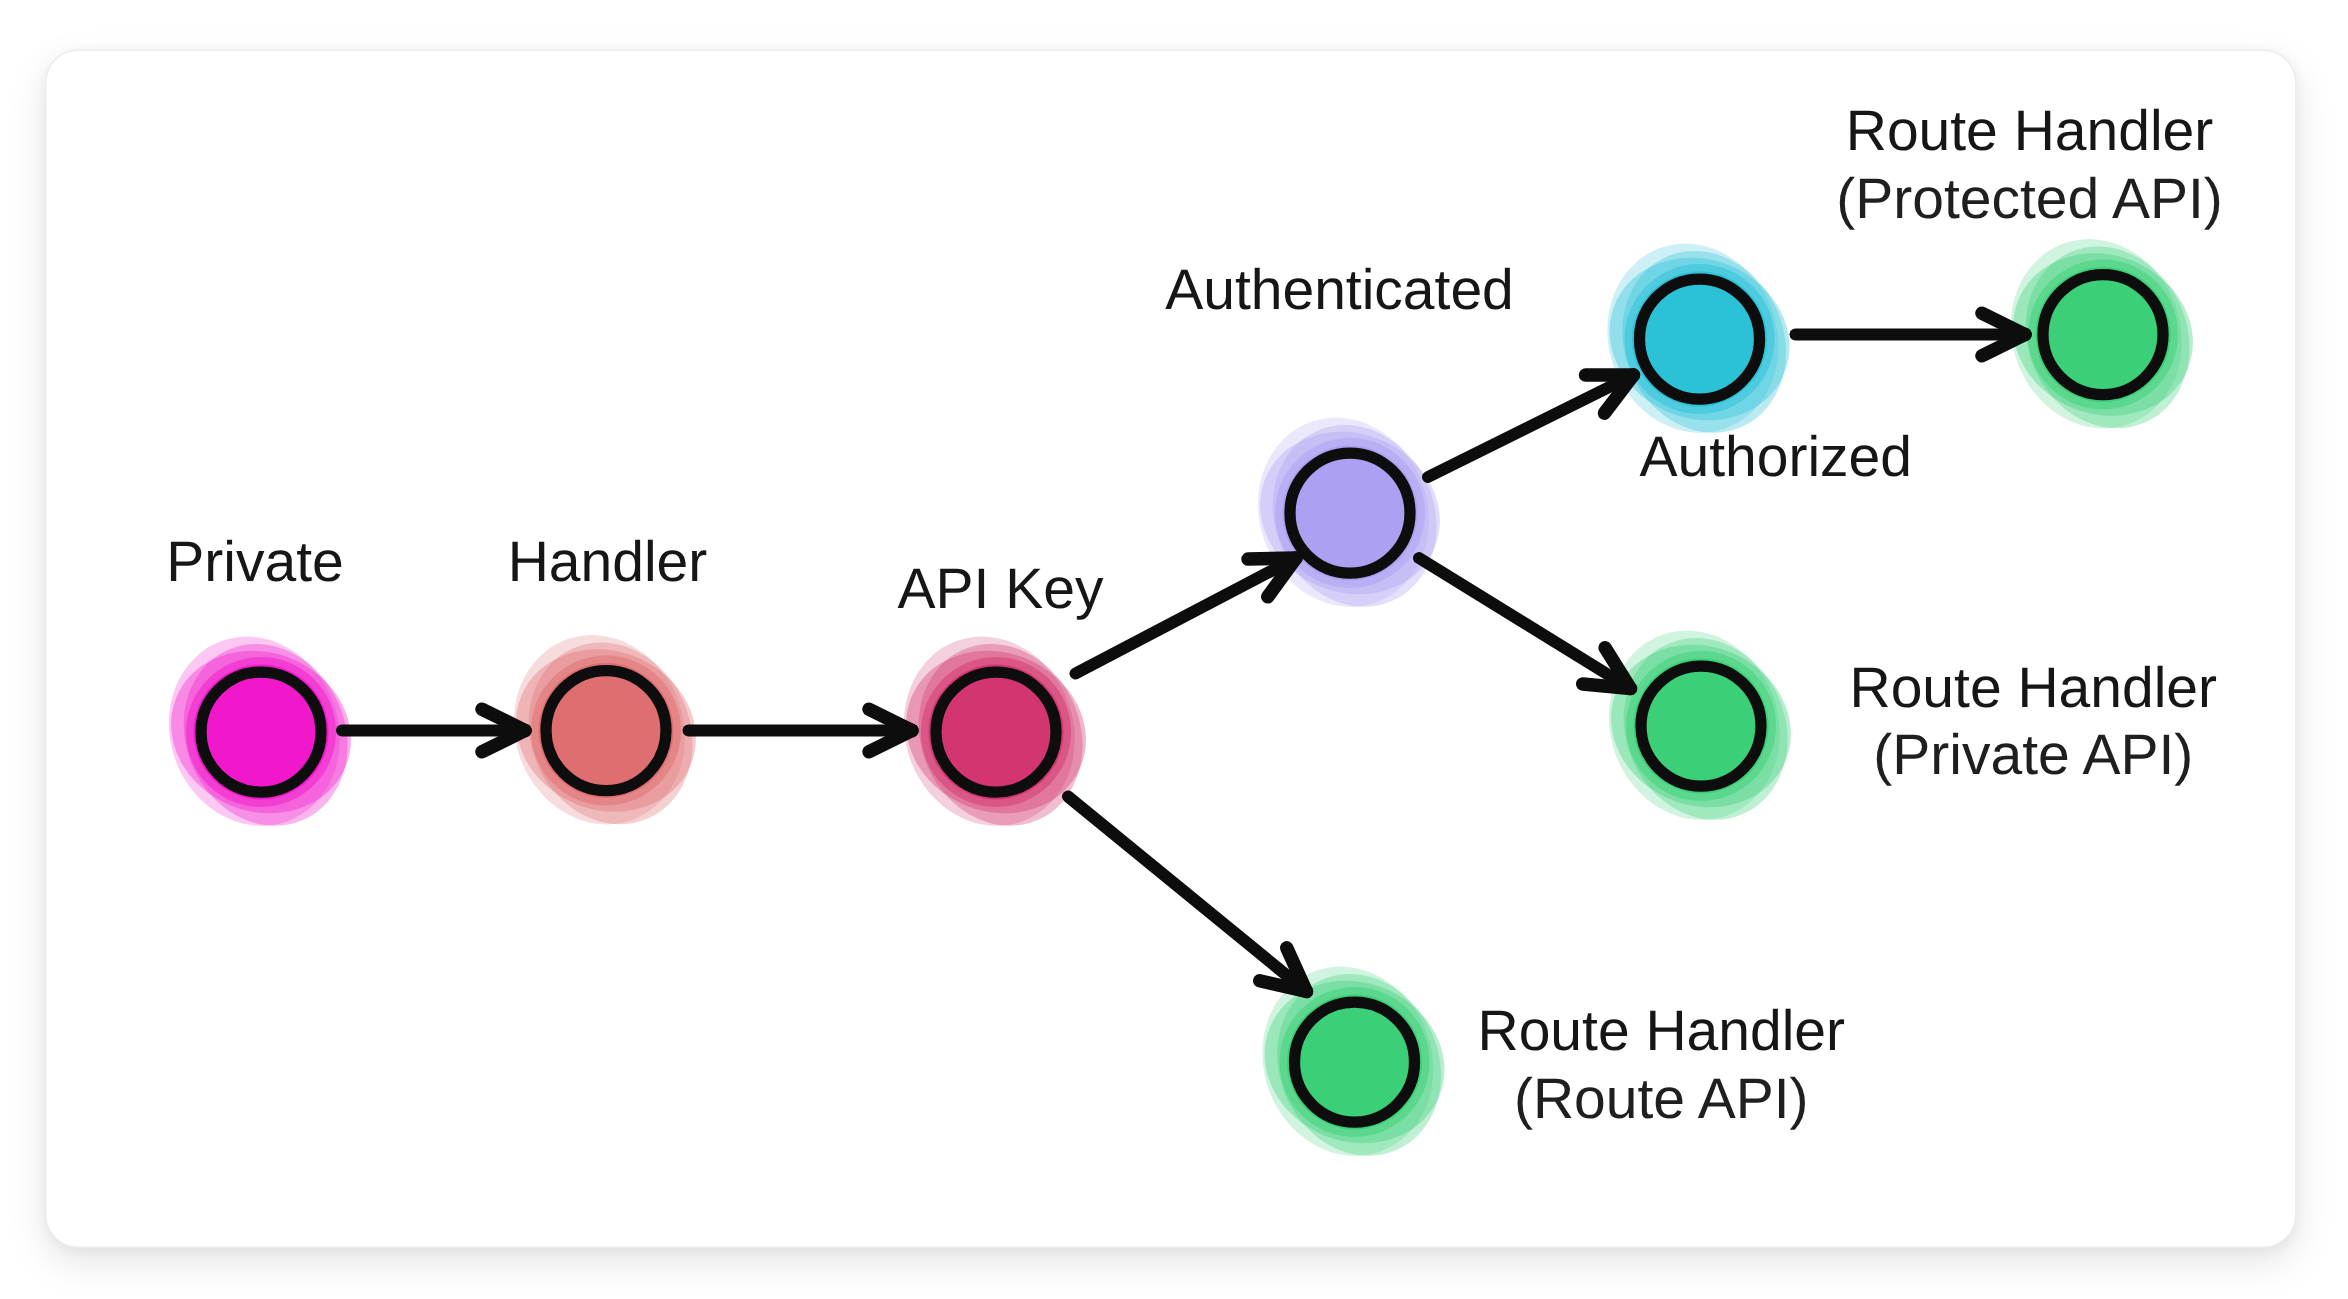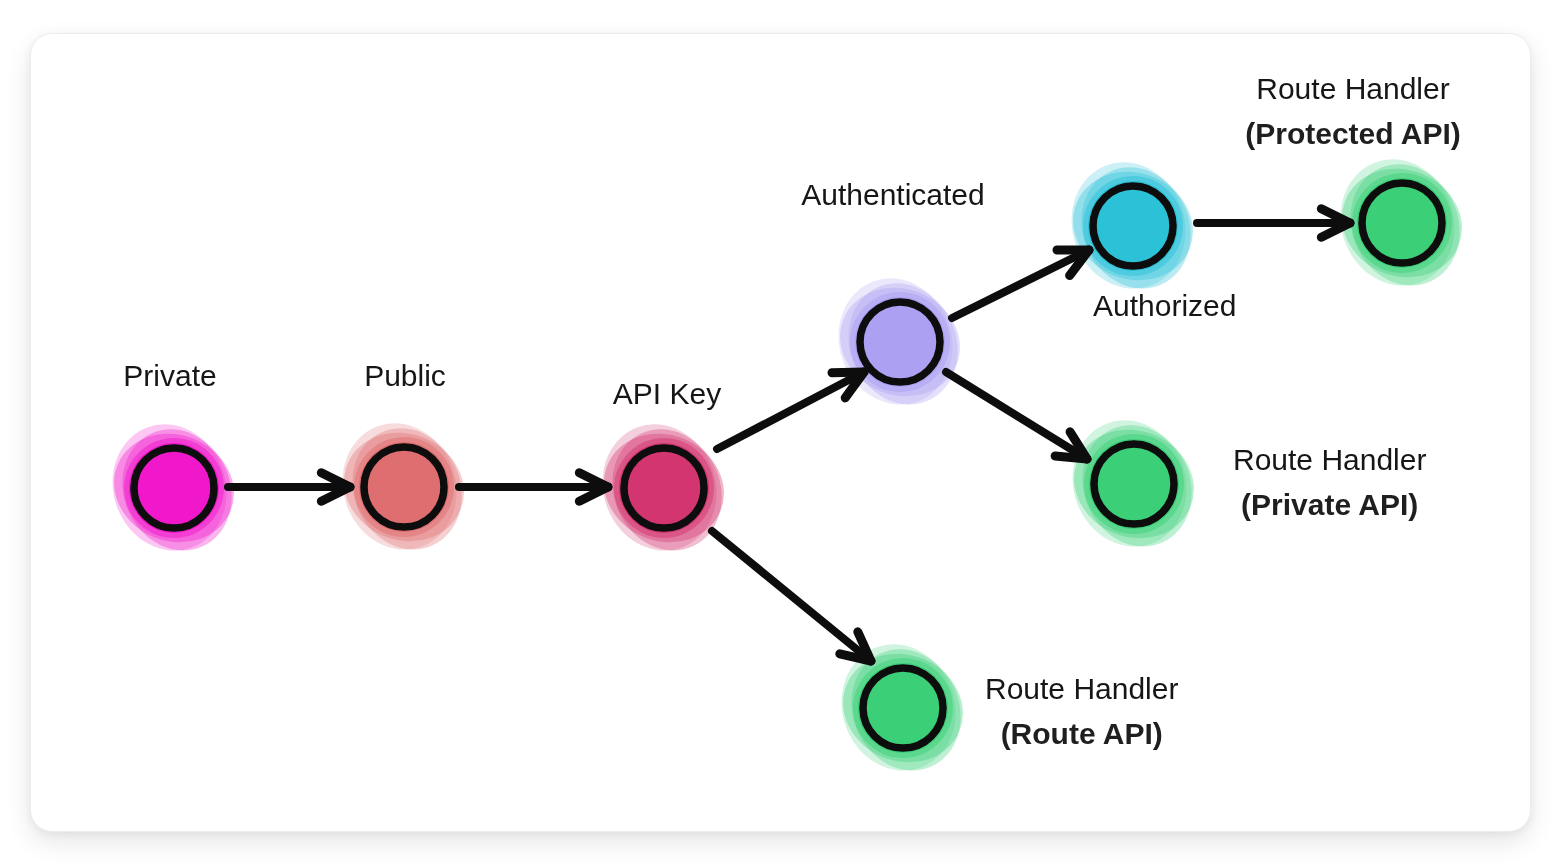--- a/index.html
+++ b/index.html
@@ -30,28 +30,28 @@
   #diagram {
     position: absolute;
     left: 0;
     top: 0;
     width: 1565px;
     height: 866px;
   }
   .label {
     position: absolute;
     color: #161616;
-    font-size: 30px;
+    font-size: 38px;
     line-height: 45px;
     white-space: nowrap;
   }
   .label.center { transform: translateX(-50%); text-align: center; }
   .label.left   { text-align: center; }
   .label .line-main { font-weight: 400; }
-  .label .line-sub  { font-weight: 700; color: #1f1f1f; }
+  .label .line-sub  { font-weight: 400; color: #1f1f1f; }
 </style>
 </head>
 <body>
 
 <div class="stage">
   <div class="card"></div>
   <svg id="diagram" viewBox="0 0 1565 866" xmlns="http://www.w3.org/2000/svg">
       <g>
         <ellipse cx="174" cy="488" rx="61" ry="53" fill="#f118cb" opacity="0.36" transform="rotate(22 174 488)"></ellipse>
         <ellipse cx="176" cy="491" rx="53" ry="62" fill="#f118cb" opacity="0.32" transform="rotate(-24 174 488)"></ellipse>
@@ -150,21 +150,21 @@
         <line x1="712" y1="531" x2="871" y2="661" stroke="#0d0d0d" stroke-width="8" stroke-linecap="round"></line>
         <line x1="871" y1="661" x2="857.7938007846042" y2="631.8521647067355" stroke="#0d0d0d" stroke-width="9" stroke-linecap="round"></line>
         <line x1="871" y1="661" x2="839.8093533427897" y2="653.8485273471085" stroke="#0d0d0d" stroke-width="9" stroke-linecap="round"></line>
       </g>
     </svg>
   <div id="labels">
       <div class="label center" style="left: 170px; top: 353px;">
         <div class="line-main">Private</div>
       </div>
       <div class="label center" style="left: 405px; top: 353px;">
-        <div class="line-main">Public</div>
+        <div class="line-main">Handler</div>
       </div>
       <div class="label center" style="left: 667px; top: 371px;">
         <div class="line-main">API Key</div>
       </div>
       <div class="label center" style="left: 893px; top: 172px;">
         <div class="line-main">Authenticated</div>
       </div>
       <div class="label left" style="left: 1093px; top: 283px;">
         <div class="line-main">Authorized</div>
       </div>

